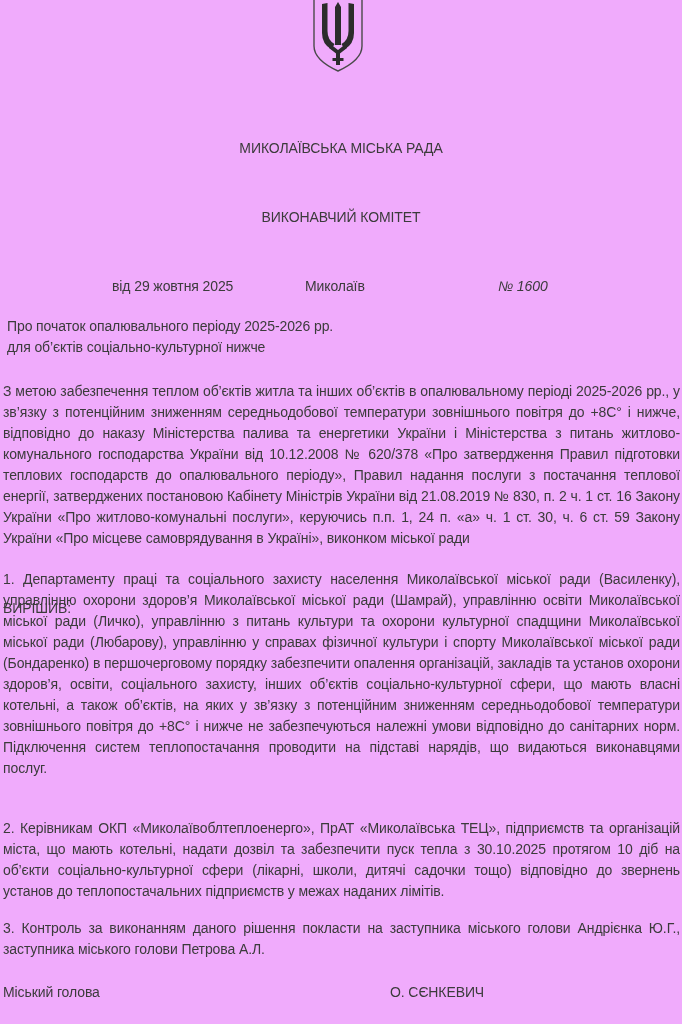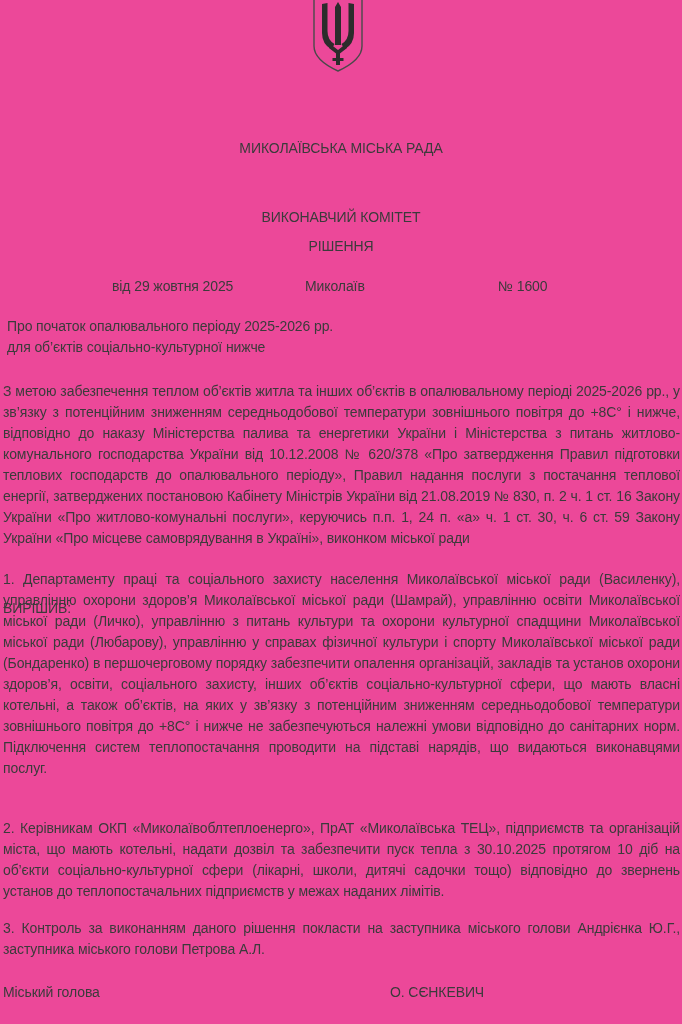--- a/index.html
+++ b/index.html
@@ -4,21 +4,21 @@
 <style>
   html, body {
     margin: 0;
     padding: 0;
     background: #ffffff;
   }
   .page {
     position: relative;
     width: 682px;
     height: 1024px;
-    background: #ec4899;
+    background: #f0abfc;
     font-family: "Liberation Sans", sans-serif;
     color: #3b3b3b;
     font-size: 14px;
     line-height: 21px;
     letter-spacing: -0.1px;
     overflow: hidden;
   }
   .emblem {
     position: absolute;
     top: 0;
@@ -39,21 +39,21 @@
   .dateline {
     position: absolute;
     top: 276px;
     left: 8px;
     width: 100%;
     height: 21px;
   }
   .dateline span { position: absolute; white-space: nowrap; }
   .d-date { left: 104px; }
   .d-city { left: 297px; }
-  .d-num  { left: 490px; }
+  .d-num  { left: 490px; font-style: italic; }
   .subject {
     position: absolute;
     top: 316px;
     left: 7px;
     width: 500px;
   }
   .block {
     position: absolute;
     left: 3px;
     width: 677px;
@@ -96,21 +96,20 @@
         <polygon points="18,43 27,50 36,43 36,48 27,55 18,48"></polygon>
 
         <rect x="25" y="52" width="4" height="13"></rect>
         <rect x="21.5" y="58" width="11" height="3"></rect>
       </g>
     </svg>
   </div>
 
   <div class="center-line h-org">МИКОЛАЇВСЬКА МІСЬКА РАДА</div>
   <div class="center-line h-com">ВИКОНАВЧИЙ КОМІТЕТ</div>
-  <div class="center-line h-type">РІШЕННЯ</div>
 
   <div class="dateline">
     <span class="d-date">від 29 жовтня 2025</span>
     <span class="d-city">Миколаїв</span>
     <span class="d-num">№ 1600</span>
   </div>
 
   <div class="subject">
     <div>Про початок опалювального періоду 2025-2026 рр.</div>
     <div>для об’єктів соціально-культурної нижче</div>

